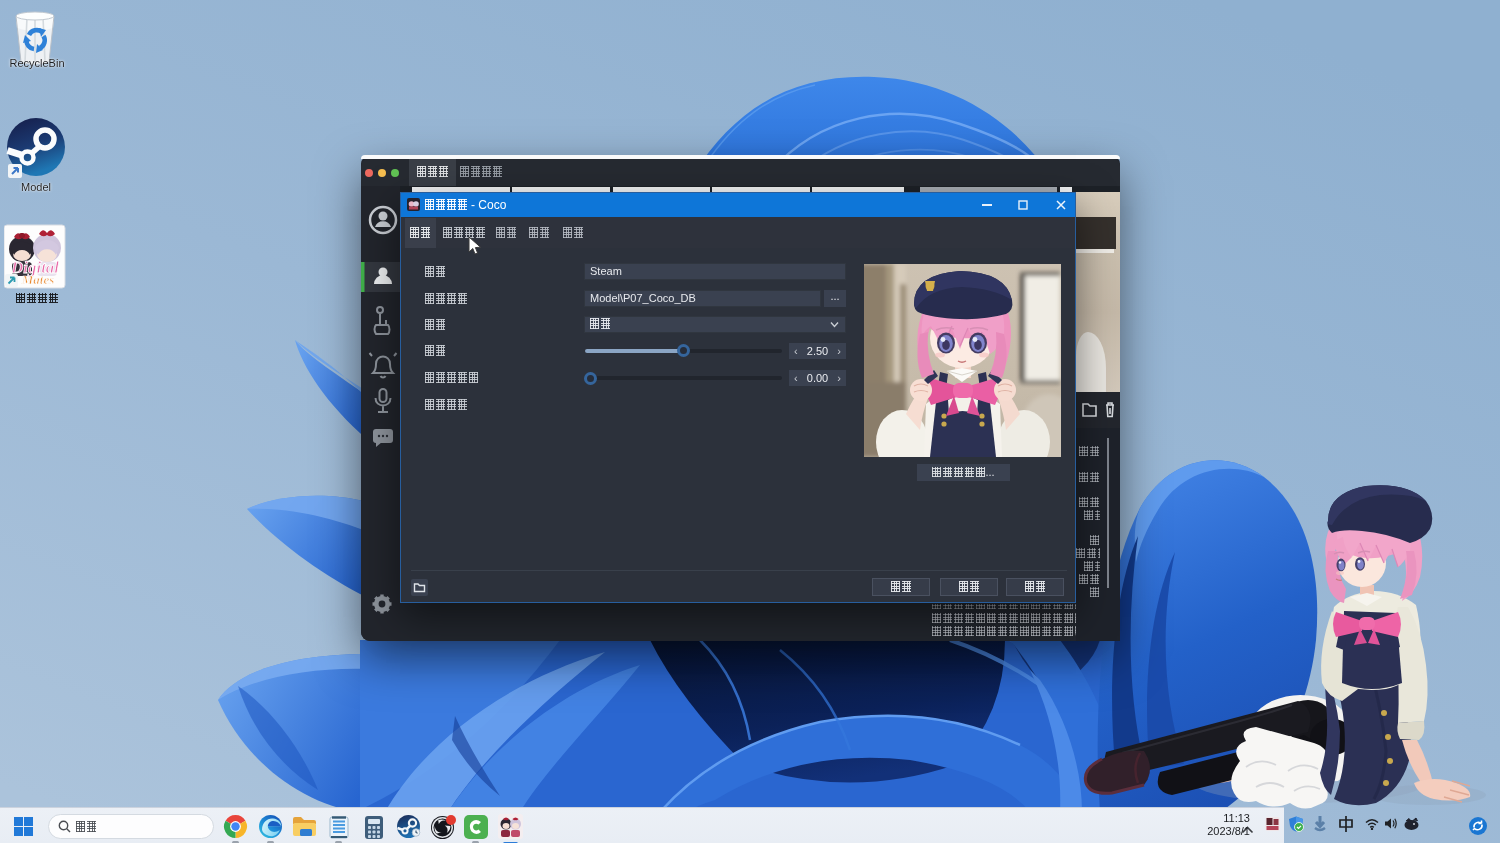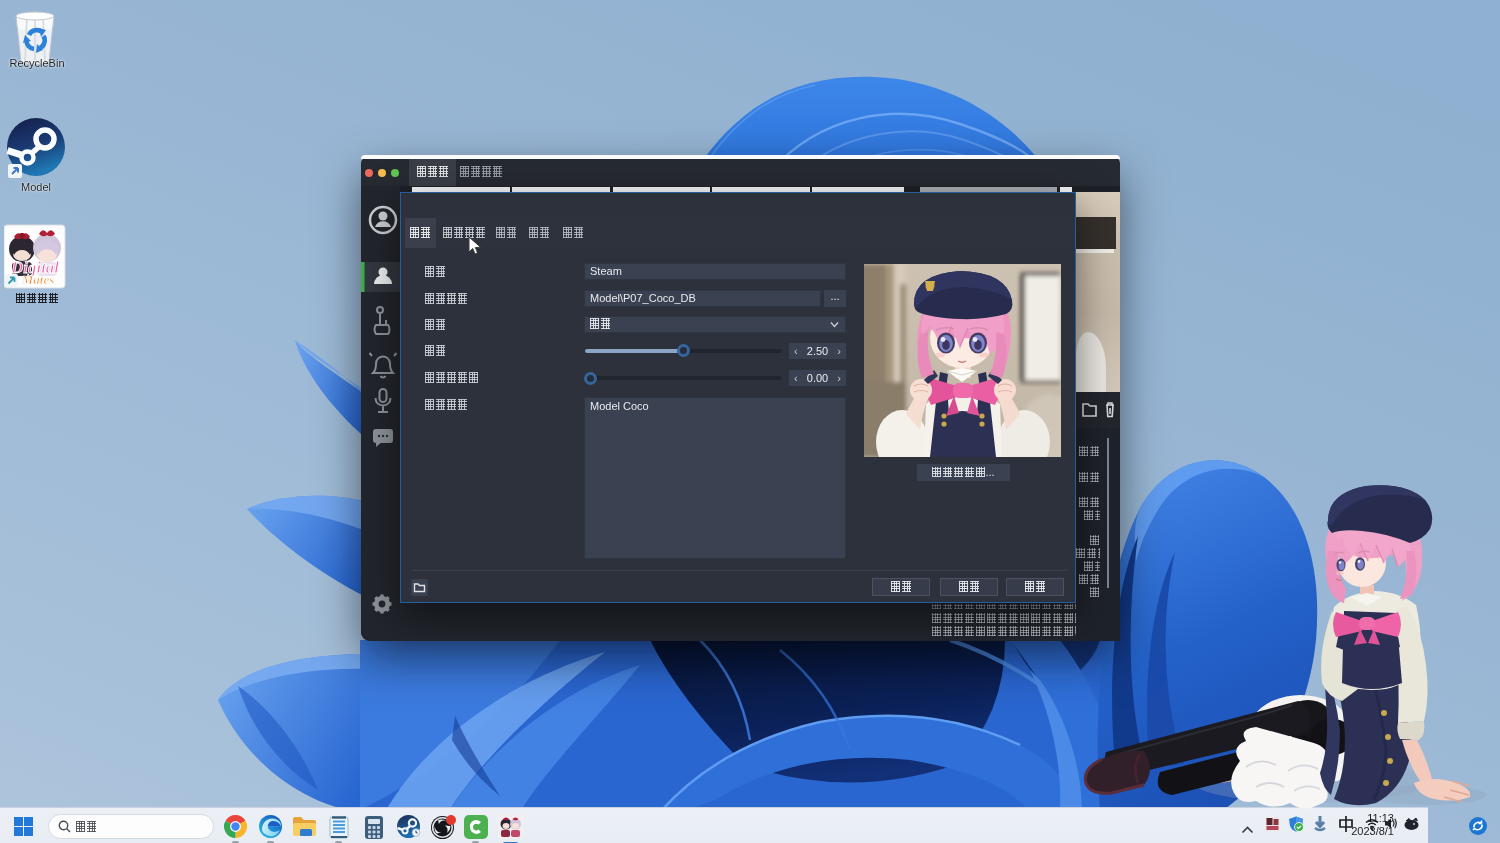--- a/index.html
+++ b/index.html
@@ -28,21 +28,21 @@
 #dlg{position:absolute;left:400px;top:192px;width:676px;height:411px;background:#2c313b;border:1px solid #275e9e;box-shadow:0 14px 38px rgba(0,0,0,.5);}
 #dlg .dtitle{position:absolute;left:0;top:0;width:100%;height:24px;background:#0e76d8;}
 #dlg .dtabs{position:absolute;left:0;top:24px;width:100%;height:31px;background:#2e323c;}
 .inp{position:absolute;background:#3a4150;border:1px solid #30363f;font-size:11px;color:#e8eaee;line-height:15px;padding:0 5px;}
 .vbox{position:absolute;background:#3a4150;font-size:11px;color:#e9ebef;text-align:center;line-height:16px;}
 .sbtn{position:absolute;background:#363c49;border:1px solid #4a5160;color:#e6e9ed;font-size:11px;text-align:center;}
 .track{position:absolute;height:4px;background:#21252d;border-radius:2px;}
 .fill{position:absolute;height:4px;background:#8ba5c4;border-radius:2px;}
 .knob{position:absolute;width:13px;height:13px;border-radius:50%;background:#262d3a;border:3px solid #35659c;}
 
-#taskbar{position:absolute;left:0;top:807px;width:1428px;height:36px;background:linear-gradient(#ecf0f6,#e8edf4);border-top:1px solid rgba(120,135,155,.25);}
+#taskbar{position:absolute;left:0;top:807px;width:1284px;height:36px;background:linear-gradient(#ecf0f6,#e8edf4);border-top:1px solid rgba(120,135,155,.25);}
 #taskbar .clock{position:absolute;right:34px;top:4px;text-align:right;font-size:11px;color:#1b1d20;line-height:13px;}
 </style></head>
 <body>
 <div id="desk">
 <svg class="abs" style="left:0;top:0" width="1500" height="843" viewBox="0 0 1500 843">
 <defs>
 <linearGradient id="bg" x1="0.8" y1="0" x2="0.1" y2="1">
 <stop offset="0" stop-color="#8fb0d0"></stop>
           <stop offset="0.5" stop-color="#9bb8d5"></stop>
           <stop offset="1" stop-color="#abc3db"></stop>
@@ -335,20 +335,37 @@
 <div class="abs" style="left:31px;top:10px;width:2px;height:150px;background:#7e848d"></div>
 </div>
 </div>
 <div id="wbottom">
 <i class="z abs" style="--c:rgba(200,205,212,.45);left:532px;top:1px;width:148px;height:5px"></i>
 <i class="z abs" style="--c:rgba(205,209,215,.62);left:532px;top:10px;width:173px;height:10px"></i>
 <i class="z abs" style="--c:rgba(205,209,215,.62);left:532px;top:23px;width:173px;height:10px"></i>
 </div>
 </div>
 <div id="dlg">
+<div class="dtitle">
+<svg class="abs" style="left:6px;top:5px" width="13" height="13" viewBox="0 0 13 13">
+          <rect width="13" height="13" rx="2" fill="#26222c"></rect>
+          <circle cx="4.5" cy="6" r="2.8" fill="#e9b7c8"></circle>
+          <circle cx="9" cy="6" r="2.8" fill="#d8cfe2"></circle>
+          <rect x="2" y="8.5" width="9" height="3" fill="#b04358"></rect>
+        </svg>
+<i class="z abs" style="--c:rgba(255,255,255,.92);left:24px;top:6px;width:42px;height:11px"></i>
+<span class="abs" style="left:70px;top:5px;font-size:12px;color:#fff">- Coco</span>
+<span class="abs" style="left:581px;top:11px;width:10px;height:1.5px;background:#e8f1fa"></span>
+<svg class="abs" style="left:617px;top:7px" width="10" height="10" viewBox="0 0 10 10">
+          <rect x="1" y="1" width="8" height="8" fill="none" stroke="#e8f1fa" stroke-width="1.4"></rect>
+        </svg>
+<svg class="abs" style="left:655px;top:7px" width="10" height="10" viewBox="0 0 10 10">
+          <path d="M1 1 L9 9 M9 1 L1 9" stroke="#eef5fc" stroke-width="1.5"></path>
+        </svg>
+</div>
 <div class="dtabs">
 <div class="abs" style="left:4px;top:1px;width:31px;height:30px;background:#3a3f4b"></div>
 <i class="z abs" style="--c:rgba(233,235,238,.92);left:9px;top:10px;width:21px;height:11px"></i>
 <i class="z abs" style="--c:rgba(199,203,210,.88);left:42px;top:10px;width:43px;height:11px"></i>
 <i class="z abs" style="--c:rgba(183,188,196,.85);left:95px;top:10px;width:21px;height:11px"></i>
 <i class="z abs" style="--c:rgba(183,188,196,.85);left:128px;top:10px;width:21px;height:11px"></i>
 <i class="z abs" style="--c:rgba(183,188,196,.85);left:162px;top:10px;width:21px;height:11px"></i>
 </div>
 <i class="z abs" style="--c:rgba(204,208,214,.88);left:24px;top:73px;width:22px;height:11px"></i>
 <i class="z abs" style="--c:rgba(204,208,214,.88);left:24px;top:100px;width:42px;height:11px"></i>
@@ -363,21 +380,20 @@
 <svg class="abs" style="left:429px;top:128px" width="9" height="7" viewBox="0 0 9 7">
         <path d="M1 1.5 L4.5 5.5 L8 1.5" stroke="#c9cdd3" stroke-width="1.4" fill="none"></path>
       </svg>
 <div class="track" style="left:184px;top:155.5px;width:197px"></div>
 <div class="fill" style="left:184px;top:155.5px;width:98px"></div>
 <div class="knob" style="left:275.5px;top:151px"></div>
 <div class="vbox" style="left:388px;top:149.5px;width:57px;height:16px"><span style="float:left;margin-left:5px;color:#c8ccd2">‹</span><span style="float:right;margin-right:5px;color:#c8ccd2">›</span>2.50</div>
 <div class="track" style="left:184px;top:183px;width:197px"></div>
 <div class="knob" style="left:182.5px;top:178.5px"></div>
 <div class="vbox" style="left:388px;top:177px;width:57px;height:16px"><span style="float:left;margin-left:5px;color:#c8ccd2">‹</span><span style="float:right;margin-right:5px;color:#c8ccd2">›</span>0.00</div>
-<div class="inp" style="left:183px;top:204px;width:262px;height:162px;line-height:17px">Model Coco</div>
 <svg class="abs" style="left:463px;top:71px" width="197" height="193" viewBox="0 0 197 193">
 <defs>
 <linearGradient id="roomg" x1="0" y1="0" x2="0" y2="1">
 <stop offset="0" stop-color="#cdc2b2"></stop>
             <stop offset="0.6" stop-color="#c6bbaa"></stop>
             <stop offset="1" stop-color="#bfb4a4"></stop>
 </linearGradient>
 <filter id="blur2">
             <feGaussianBlur stdDeviation="2"></feGaussianBlur>
           </filter>

